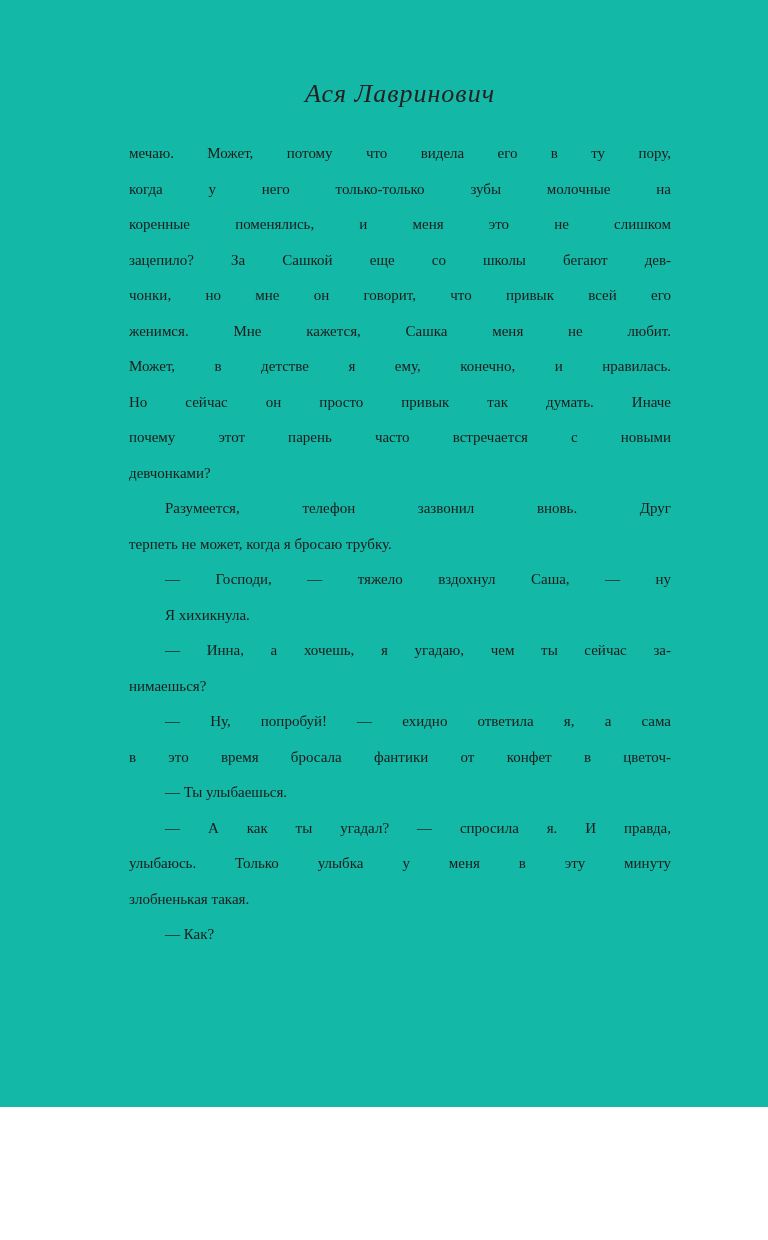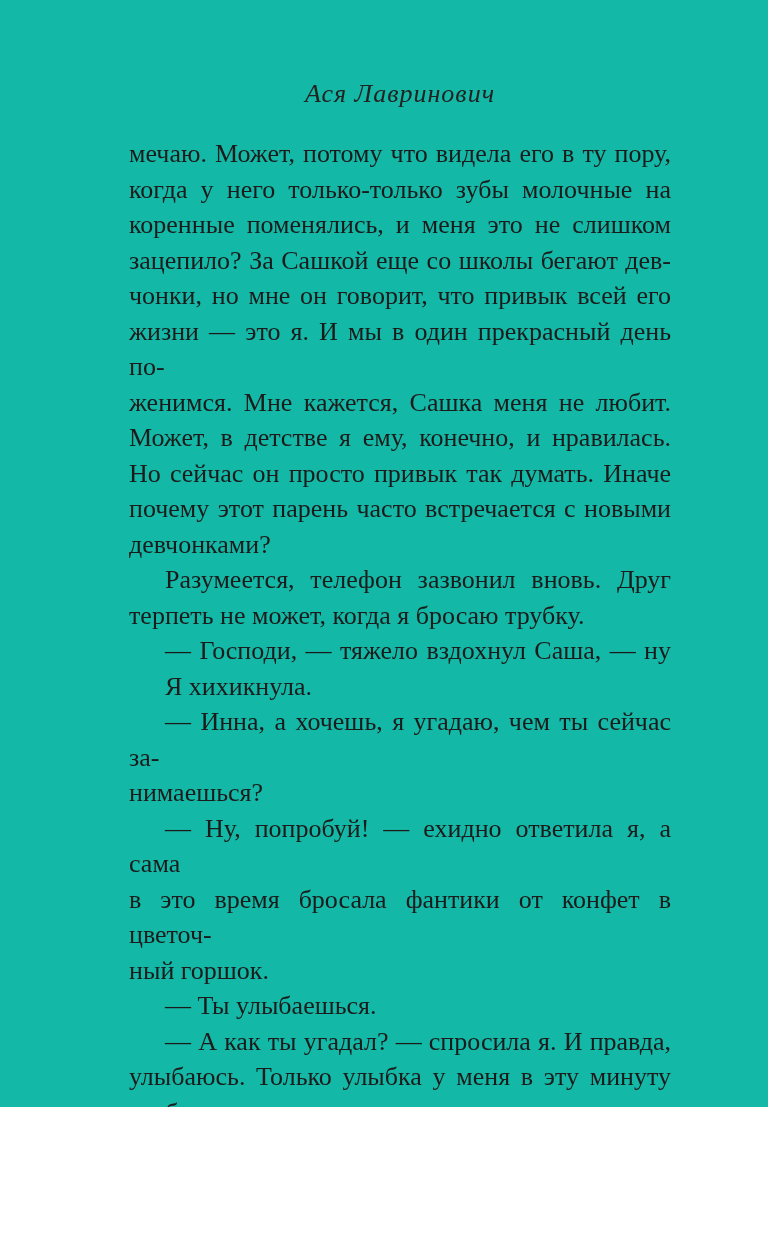--- a/index.html
+++ b/index.html
@@ -22,21 +22,21 @@
     font-size: 26px;
     line-height: 32px;
     letter-spacing: 1px;
     color: #222222;
   }
   .text-block {
     position: absolute;
     top: 136px;
     left: 129px;
     width: 542px;
-    font-size: 26px;
+    font-size: 15px;
     line-height: 35.5px;
     font-family: Liberation Serif, serif;
   }
   .line {
     text-align: left;
     white-space: normal;
   }
   .line.just {
     text-align: justify;
     text-align-last: justify;
@@ -59,35 +59,33 @@
 
 <div class="page">
   <div class="running-head">Ася Лавринович</div>
 
   <div class="text-block">
       <div class="line just">мечаю. Может, потому что видела его в ту пору,</div>
       <div class="line just">когда у него только-только зубы молочные на</div>
       <div class="line just">коренные поменялись, и меня это не слишком</div>
       <div class="line just">зацепило? За Сашкой еще со школы бегают дев-</div>
       <div class="line just">чонки, но мне он говорит, что привык всей его</div>
-      <div class="line just">жизни — это я. И мы в один прекрасный день по-</div>
       <div class="line just">женимся. Мне кажется, Сашка меня не любит.</div>
       <div class="line just">Может, в детстве я ему, конечно, и нравилась.</div>
       <div class="line just">Но сейчас он просто привык так думать. Иначе</div>
       <div class="line just">почему этот парень часто встречается с новыми</div>
       <div class="line">девчонками?</div>
       <div class="line just indent">Разумеется, телефон зазвонил вновь. Друг</div>
       <div class="line">терпеть не может, когда я бросаю трубку.</div>
       <div class="line just indent">— Господи, — тяжело вздохнул Саша, — ну</div>
       <div class="line indent">Я хихикнула.</div>
       <div class="line just indent">— Инна, а хочешь, я угадаю, чем ты сейчас за-</div>
       <div class="line">нимаешься?</div>
       <div class="line just indent">— Ну, попробуй! — ехидно ответила я, а сама</div>
       <div class="line just">в это время бросала фантики от конфет в цветоч-</div>
-      <div class="line">ный горшок.</div>
       <div class="line indent">— Ты улыбаешься.</div>
       <div class="line just indent">— А как ты угадал? — спросила я. И правда,</div>
       <div class="line just">улыбаюсь. Только улыбка у меня в эту минуту</div>
       <div class="line">злобненькая такая.</div>
       <div class="line indent">— Как?</div>
     </div>
 
   <div class="page-number">14</div>
 </div>
 

